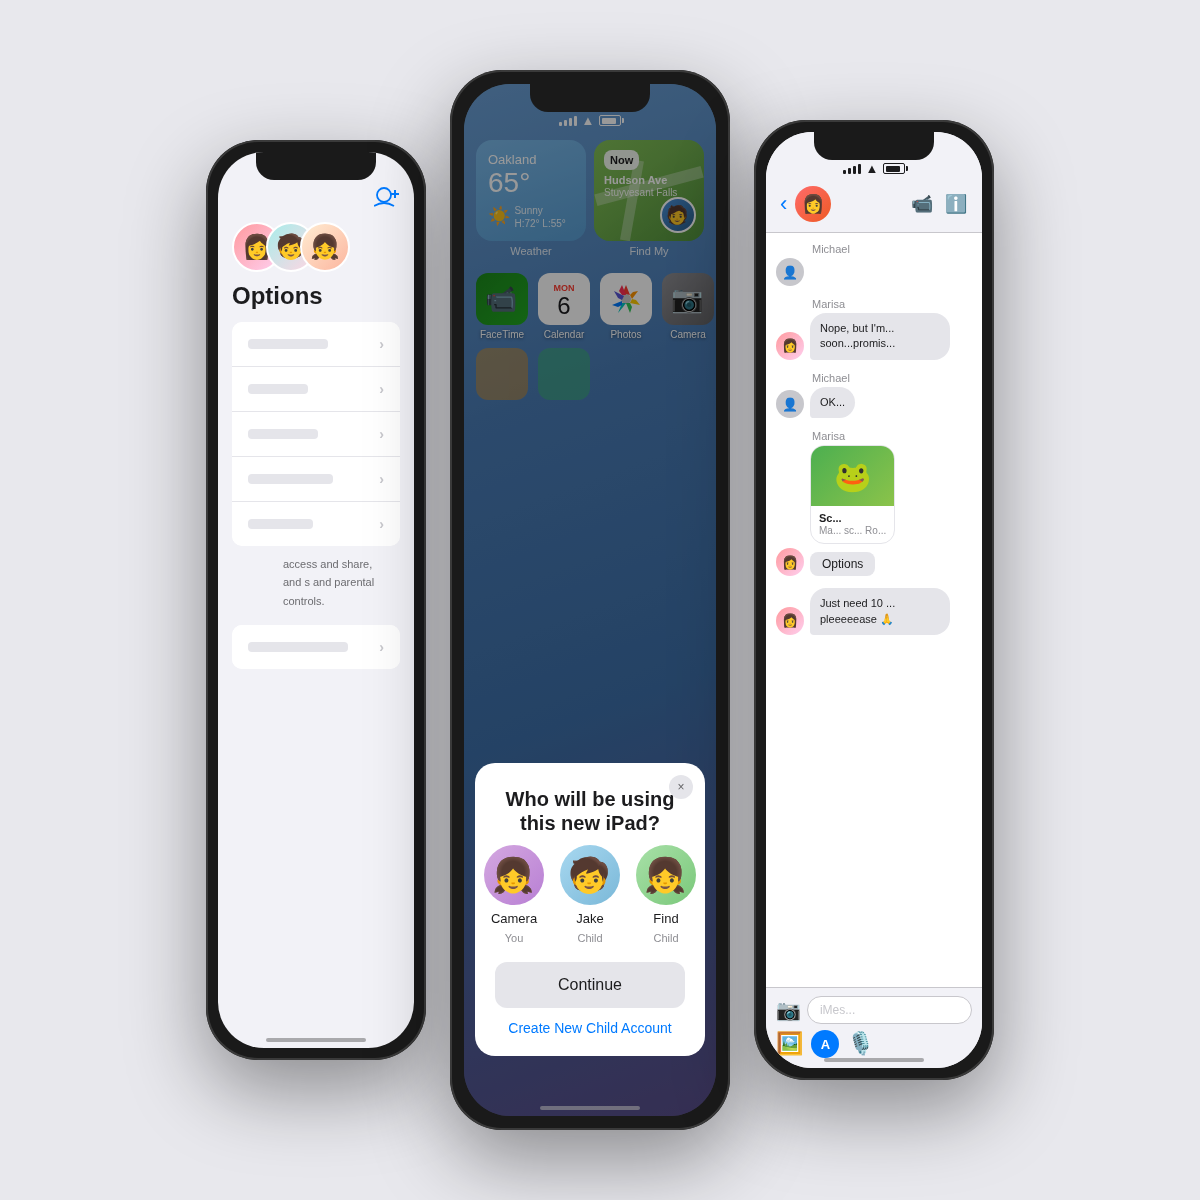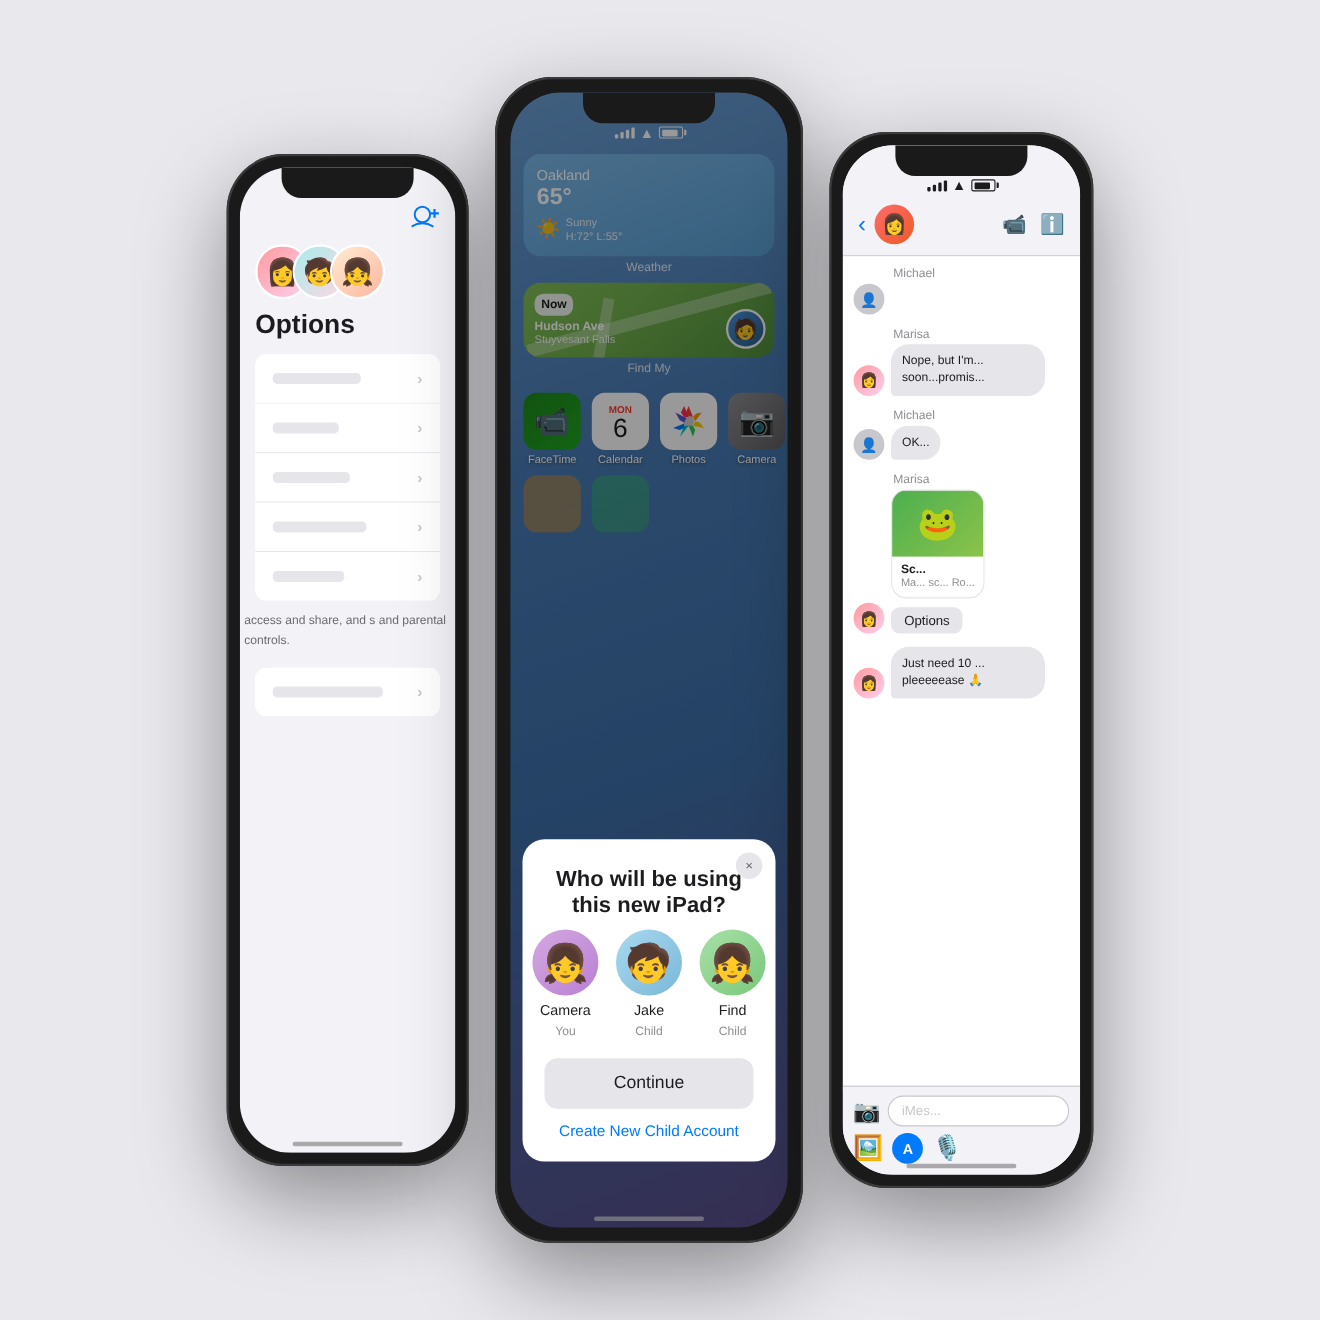--- a/index.html
+++ b/index.html
@@ -130,34 +130,33 @@
     .phone2 .phone-screen {
       width: 252px;
       height: 1032px;
       background: linear-gradient(160deg, #6b9fd4 0%, #4a7cb5 30%, #3d6fa8 60%, #5a4e8a 100%);
     }
     .phone2 .status-bar { color: white; }
     .homescreen-widgets {
       padding: 8px 12px;
       display: flex;
       gap: 8px;
-      flex-direction: column;
     }
     .widget {
       border-radius: 16px;
       overflow: hidden;
       flex: 1;
     }
     .weather-widget {
       background: linear-gradient(160deg, #7bb8e8, #5a9fd4);
       padding: 12px;
       height: 130px;
     }
     .weather-city { font-size: 13px; color: white; font-weight: 500; }
-    .weather-temp { font-size: 21px; color: white; font-weight: 700; }
+    .weather-temp { font-size: 28px; color: white; font-weight: 400; }
     .weather-icon { font-size: 18px; }
     .weather-detail { font-size: 10px; color: rgba(255,255,255,0.85); margin-top: 2px; }
     .findmy-widget {
       background: linear-gradient(160deg, #6db87a, #4a9e5a);
       padding: 10px;
       height: 130px;
       position: relative;
       overflow: hidden;
     }
     .map-bg {
@@ -498,21 +497,21 @@
           <div class="family-row">
             <div style="height:10px; background:#e5e5ea; border-radius:4px; width:85px;"></div>
             <span class="chevron">›</span>
           </div>
           <div class="family-row">
             <div style="height:10px; background:#e5e5ea; border-radius:4px; width:65px;"></div>
             <span class="chevron">›</span>
           </div>
         </div>
 
-        <div style="padding:8px 4px;">
+        <div style="padding:8px 21px;margin-left:44px;">
           <span style="font-size:11px; color:#6c6c70; line-height:1.4;">access and share, and s and parental controls.</span>
         </div>
 
         <div style="margin: 8px 14px; background:white; border-radius:10px;">
           <div class="family-row" style="border-radius:10px;">
             <div style="height:10px; background:#e5e5ea; border-radius:4px; width:100px;"></div>
             <span class="chevron">›</span>
           </div>
         </div>
 

